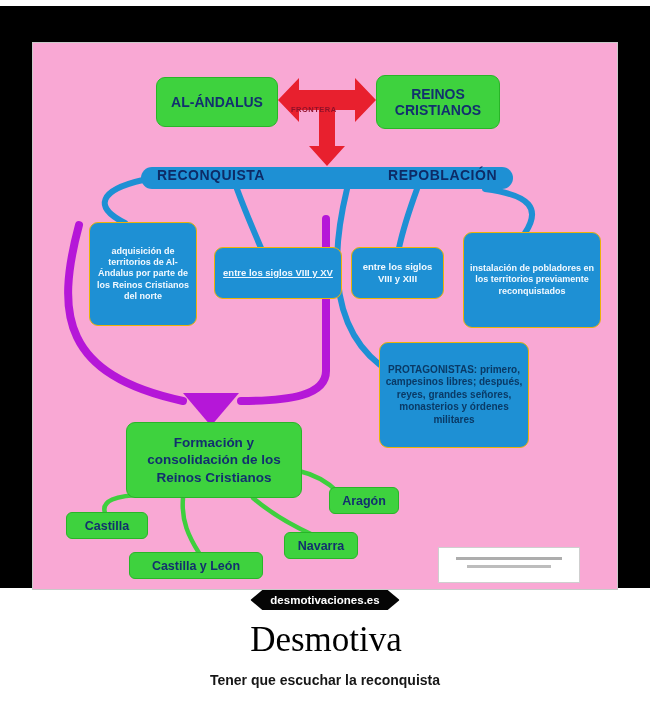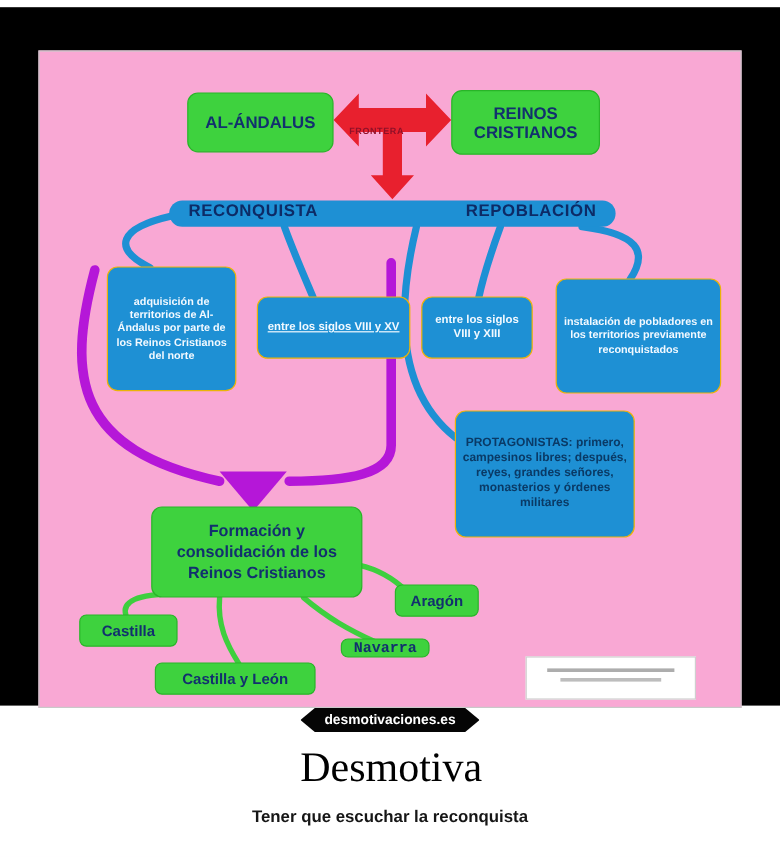--- a/index.html
+++ b/index.html
@@ -79,21 +79,21 @@
       <div class="bbox" style="left:56px;top:179px;width:108px;height:104px;font-size:9px;">adquisición de territorios de Al-Ándalus por parte de los Reinos Cristianos del norte</div>
       <div class="bbox" style="left:181px;top:204px;width:128px;height:52px;font-size:9.5px;text-decoration:underline;">entre los siglos VIII y XV</div>
       <div class="bbox" style="left:318px;top:204px;width:93px;height:52px;font-size:9.5px;">entre los siglos VIII y XIII</div>
       <div class="bbox" style="left:430px;top:189px;width:138px;height:96px;font-size:9px;">instalación de pobladores en los territorios previamente reconquistados</div>
       <div class="bbox protag" style="left:346px;top:299px;width:150px;height:106px;font-size:10px;">PROTAGONISTAS: primero, campesinos libres; después, reyes, grandes señores, monasterios y órdenes militares</div>
 
       <div class="gbox" style="left:93px;top:379px;width:176px;height:76px;font-size:13.5px;line-height:1.3;">Formación y consolidación de los Reinos Cristianos</div>
 
       <div class="gbox region" style="left:33px;top:469px;width:82px;height:27px;">Castilla</div>
       <div class="gbox region" style="left:96px;top:509px;width:134px;height:27px;">Castilla y León</div>
-      <div class="gbox region" style="left:251px;top:489px;width:74px;height:16px;font-family:Liberation Mono, monospace;">Navarra</div>
+      <div class="gbox region" style="left:251px;top:489px;width:74px;height:27px;">Navarra</div>
       <div class="gbox region" style="left:296px;top:444px;width:70px;height:27px;">Aragón</div>
 
       <div class="credit">
         <div class="l1"></div>
         <div class="l2"></div>
       </div>
 
     </div>
   </div>
 

